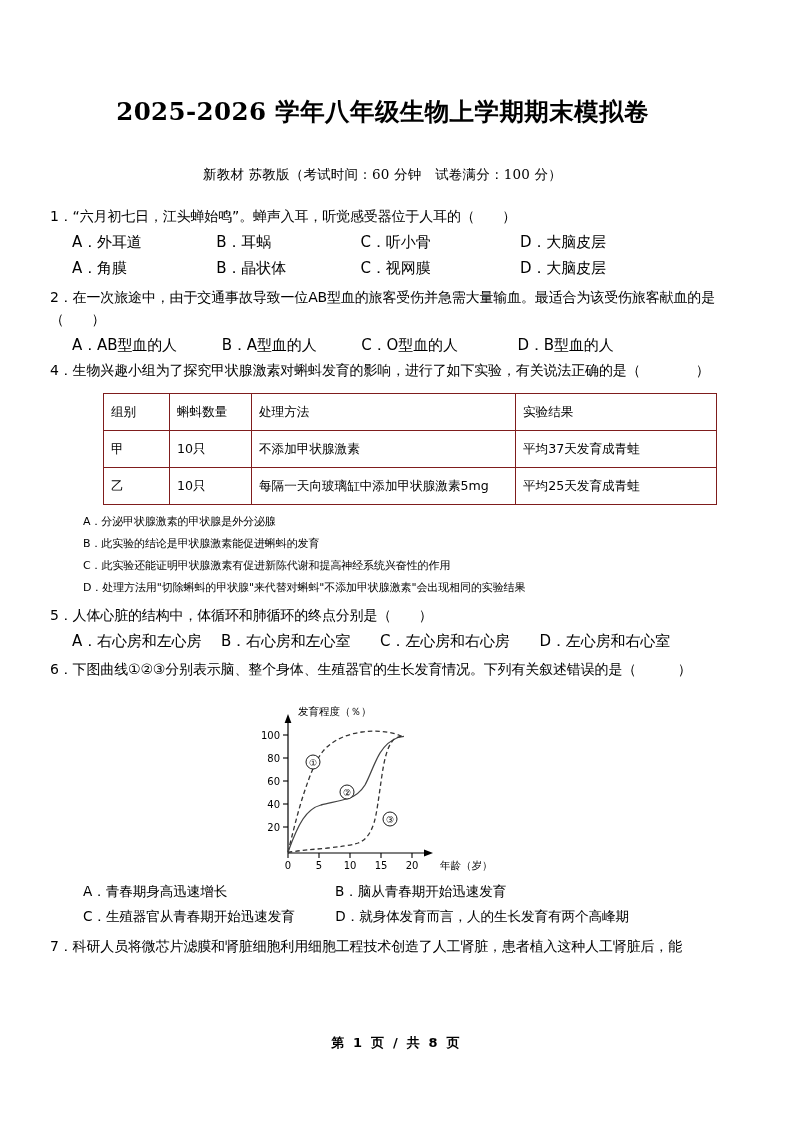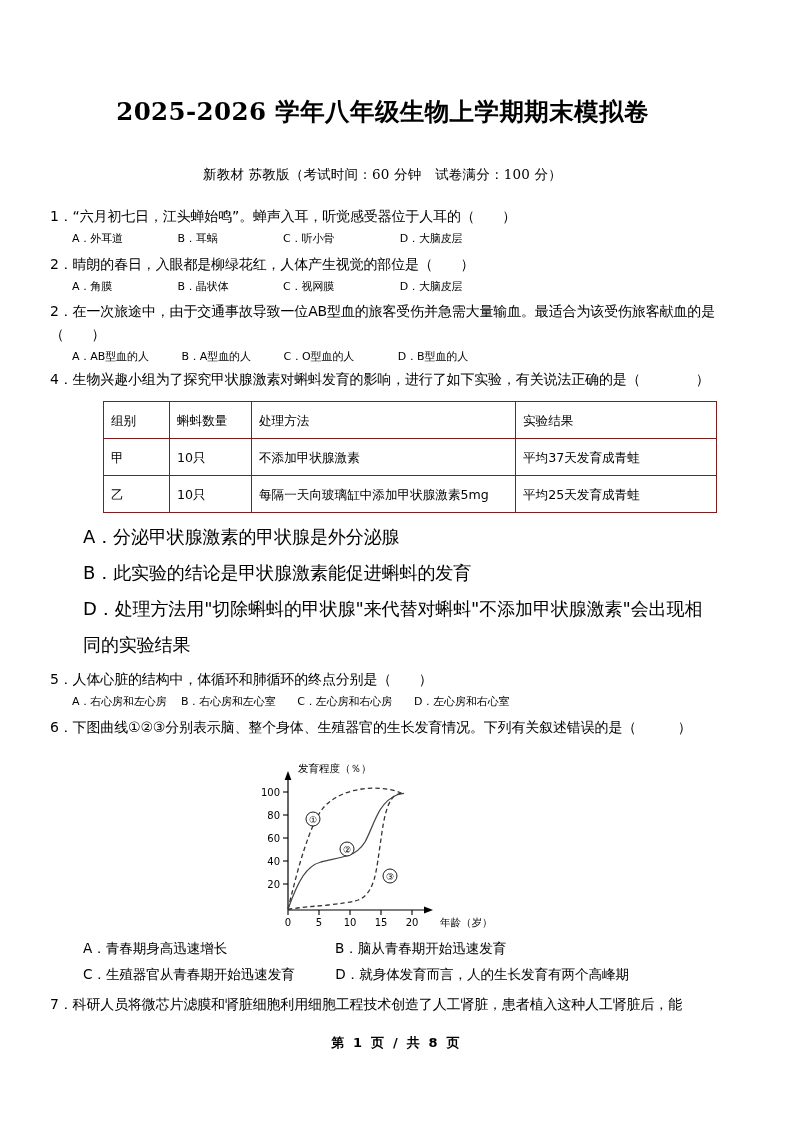--- a/index.html
+++ b/index.html
@@ -63,34 +63,34 @@
     font-size: 14px;
     line-height: 1.62;
     margin: 0;
     padding-top: 5px;
     text-align: justify;
     letter-spacing: -0.15px;
   }
   .q-stem.tight { padding-top: 2px; }
 
   .opt-row {
-    font-size: 11px;
+    font-size: 15px;
     line-height: 1.62;
     margin: 0;
     padding-top: 2px;
     padding-left: 22px;
     white-space: pre;
     letter-spacing: -0.1px;
   }
   .opt-block {
     padding-left: 33px;
     padding-top: 6px;
   }
   .opt-block .opt-line {
-    font-size: 18px;
+    font-size: 11px;
     line-height: 2.0;
     margin: 0;
     letter-spacing: -0.1px;
   }
   .opt-grid {
     padding-left: 33px;
     padding-top: 4px;
   }
   .opt-grid .opt-gline {
     font-size: 13.6px;
@@ -158,21 +158,20 @@
     <h1 class="doc-title">2025-2026 学年八年级生物上学期期末模拟卷</h1>
     <div class="doc-subtitle">新教材 苏教版（考试时间：60 分钟　试卷满分：100 分）</div>
 
 
     <div>
       <div class="q-stem">1．“六月初七日，江头蝉始鸣”。蝉声入耳，听觉感受器位于人耳的（　　）</div>
       <div class="opt-row">A．外耳道　　　　　B．耳蜗　　　　　　C．听小骨　　　　　　D．大脑皮层</div>
     </div>
 
     <div>
-      <div class="q-stem">2．晴朗的春日，入眼都是柳绿花红，人体产生视觉的部位是（　　）</div>
       <div class="opt-row">A．角膜　　　　　　B．晶状体　　　　　C．视网膜　　　　　　D．大脑皮层</div>
     </div>
 
     <div>
       <div class="q-stem">2．在一次旅途中，由于交通事故导致一位AB型血的旅客受伤并急需大量输血。最适合为该受伤旅客献血的是（　　）</div>
       <div class="opt-row">A．AB型血的人　　　B．A型血的人　　　C．O型血的人　　　　D．B型血的人</div>
     </div>
 
     <div>
       <div class="q-stem tight">4．生物兴趣小组为了探究甲状腺激素对蝌蚪发育的影响，进行了如下实验，有关说法正确的是（　　　　）</div>
@@ -198,20 +197,21 @@
             <td class="col-method">每隔一天向玻璃缸中添加甲状腺激素5mg</td>
             <td class="col-result">平均25天发育成青蛙</td>
           </tr>
         </tbody>
           </table>
       </div>
 
       <div class="opt-block">
         <div class="opt-line">A．分泌甲状腺激素的甲状腺是外分泌腺</div>
         <div class="opt-line">B．此实验的结论是甲状腺激素能促进蝌蚪的发育</div>
+        <div class="opt-line">C．此实验还能证明甲状腺激素有促进新陈代谢和提高神经系统兴奋性的作用</div>
         <div class="opt-line">D．处理方法用"切除蝌蚪的甲状腺"来代替对蝌蚪"不添加甲状腺激素"会出现相同的实验结果</div>
       </div>
     </div>
 
     <div>
       <div class="q-stem">5．人体心脏的结构中，体循环和肺循环的终点分别是（　　）</div>
       <div class="opt-row">A．右心房和左心房　 B．右心房和左心室　　C．左心房和右心房　　D．左心房和右心室</div>
     </div>
 
     <div>

